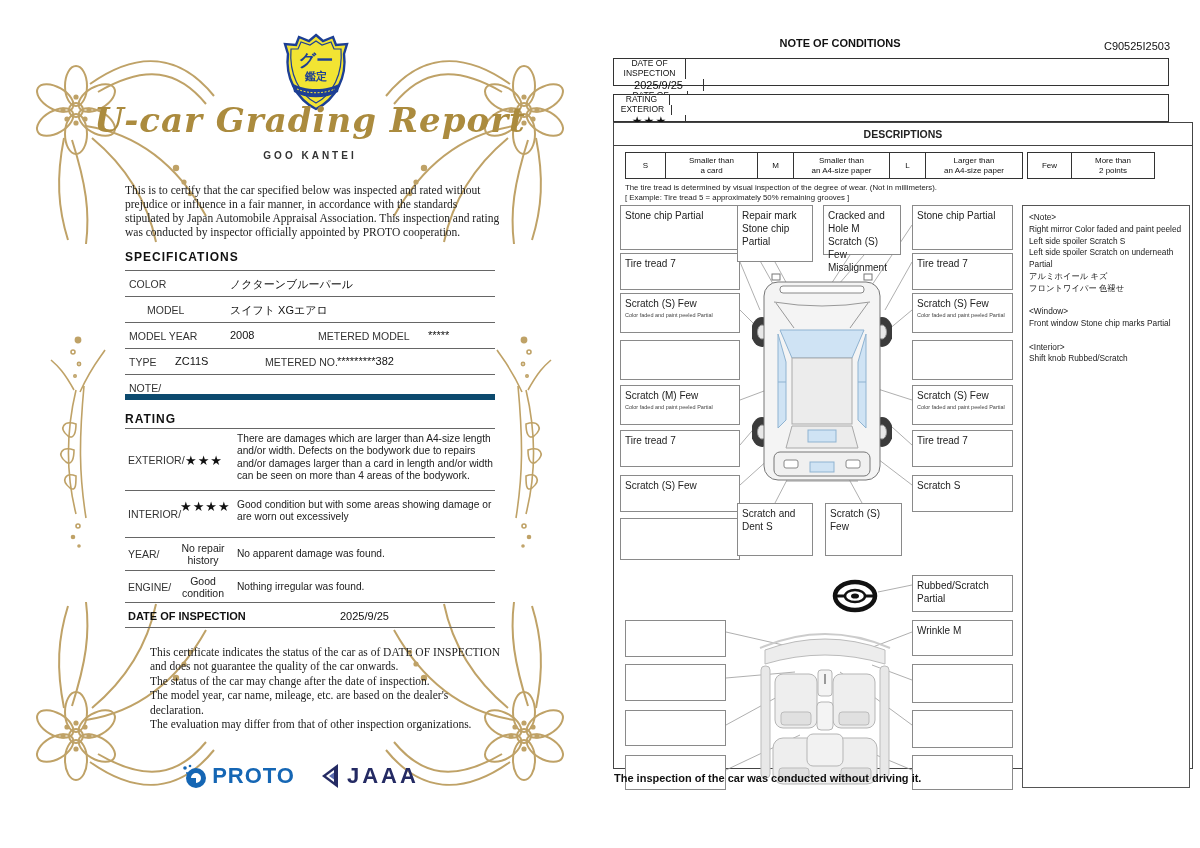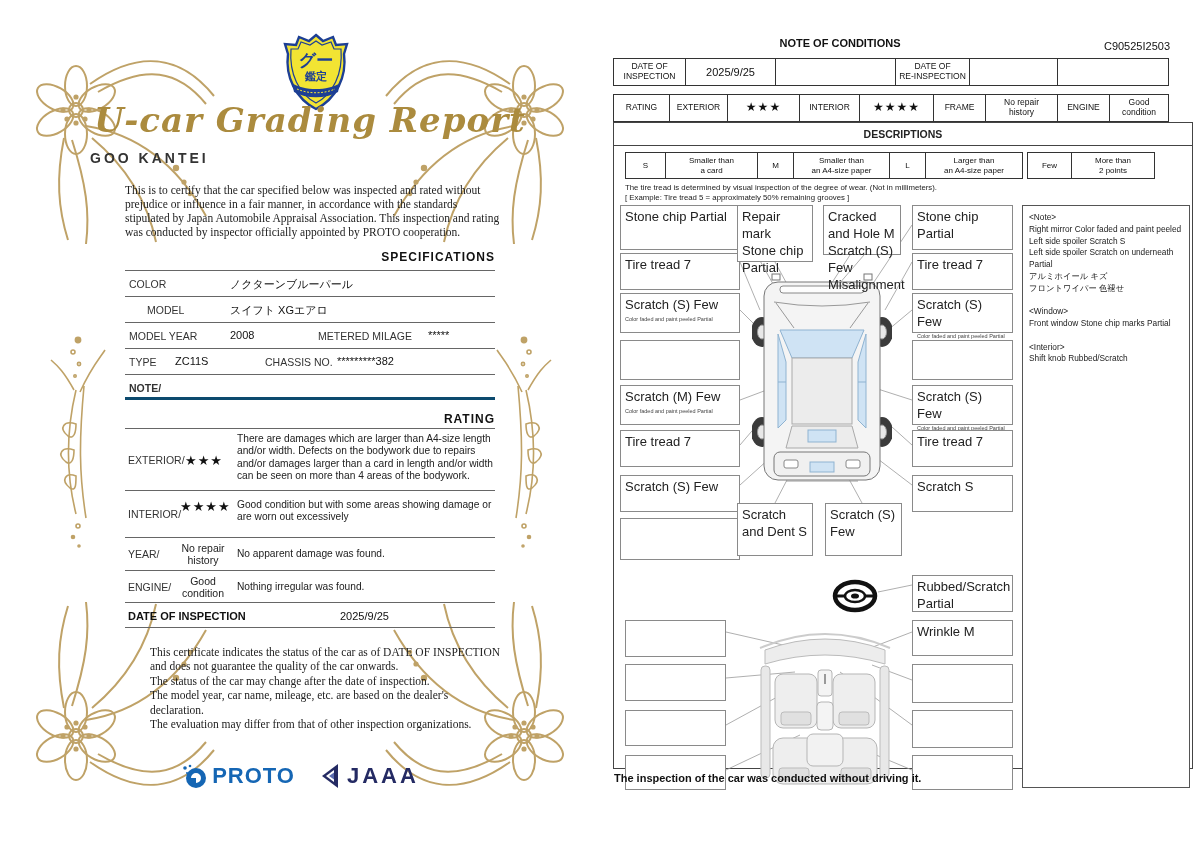--- a/index.html
+++ b/index.html
@@ -5,62 +5,62 @@
   * { margin:0; padding:0; box-sizing:border-box; }
   html,body { width:1200px; height:848px; background:#ffffff; font-family:"Liberation Sans", sans-serif; color:#222; }
   .stage { position:relative; width:1200px; height:848px; background:#fff; overflow:hidden; }
 
   
   .page-left { position:absolute; left:0; top:0; width:600px; height:848px; }
   .orn { position:absolute; color:#bfa267; }
   .cert-title { position:absolute; left:90px; top:100px; width:440px; text-align:center;
     font-family:"DejaVu Serif", serif; font-style:italic; font-weight:bold;
     font-size:34px; color:#ab8b3e; letter-spacing:1px; }
-  .cert-sub { position:absolute; left:90px; top:150px; width:440px; text-align:left;
-    font-size:14px; letter-spacing:3px; color:#333; font-weight:bold; }
+  .cert-sub { position:absolute; left:90px; top:150px; width:440px; text-align:center;
+    font-size:10px; letter-spacing:3px; color:#333; font-weight:bold; }
   .intro { position:absolute; left:125px; top:183px; width:378px;
     font-family:"Liberation Serif", serif; font-size:11.5px; line-height:1.22; color:#222; }
-  .sec-head { position:absolute; width:370px; left:125px; text-align:right;
+  .sec-head { position:absolute; width:370px; left:125px; text-align:left;
     font-size:12px; font-weight:bold; letter-spacing:1px; color:#111; }
   .spec-table { position:absolute; left:125px; top:270px; width:370px; font-size:11px; }
   .spec-row { position:relative; border-top:1px solid #666; height:26px; }
-  .spec-row:last-child { border-bottom:3px solid #0c4a6e;font-weight:bold; }
+  .spec-row:last-child { border-bottom:6px solid #0c4a6e; }
   .spec-lbl { position:absolute; top:7px; font-size:10.5px; color:#333; }
   .spec-val { position:absolute; top:6px; font-size:11px; color:#111; }
   .rate-table { position:absolute; left:125px; top:428px; width:370px; }
   .rate-row { position:relative; border-top:1px solid #666; }
   .rate-row.last { border-bottom:1px solid #666; }
   .rate-lbl { position:absolute; left:3px; font-size:10.5px; color:#333; }
   .rate-stars { position:absolute; font-size:13px; color:#111; letter-spacing:1px; }
   .rate-val2 { position:absolute; width:60px; text-align:center; font-size:10.5px; line-height:1.15; white-space:pre-line; }
   .rate-desc { position:absolute; left:112px; width:256px; font-size:10.2px; line-height:1.22; color:#222; }
   .disclaimer { position:absolute; left:150px; top:645px; width:352px;
     font-family:"Liberation Serif", serif; font-size:11.5px; line-height:1.25; white-space:pre-line; }
   .logo-row { position:absolute; left:0; top:763px; width:600px; display:flex; justify-content:center; align-items:center; gap:26px;text-align:right; }
   .proto-text { font-size:22px; font-weight:bold; color:#1566b4; letter-spacing:1px; }
   .jaaa-text { font-size:22px; font-weight:bold; color:#242a63; letter-spacing:3px; }
 
   
   .page-right { position:absolute; left:600px; top:0; width:600px; height:848px; font-size:9px; }
   .rp-title { position:absolute; left:140px; top:37px; width:200px; text-align:center; font-size:11px; font-weight:bold; color:#111; }
   .rp-serial { position:absolute; left:440px; top:40px; width:130px; text-align:right; font-size:11px; color:#111; }
-  .hdr-table { position:absolute; display:flex; border:1px solid #333; background:#fff; }
+  .hdr-table { position:absolute; display:flex; border:1px solid #333; background:#fff;flex-direction:column; }
   .hdr-cell { border-right:1px solid #333; display:flex; align-items:center; justify-content:center;
     text-align:center; font-size:8.5px; line-height:1.15; white-space:pre-line; color:#111; }
   .hdr-cell:last-child { border-right:none; }
   .hdr-cell.big { font-size:11px; }
   .hdr-cell.stars { font-size:12px; letter-spacing:1px; }
   .outer-box { position:absolute; left:13px; top:122px; width:580px; height:647px; border:1px solid #444; background:#fff; }
   .desc-head { position:absolute; left:13px; top:122px; width:580px; height:24px; border-bottom:1px solid #444;
     display:flex; align-items:center; justify-content:center; font-size:10.5px; font-weight:bold; }
   .legend { position:absolute; display:flex; border:1px solid #333; }
   .legend .hdr-cell { font-size:8px; }
   .tire-note { position:absolute; left:25px; font-size:7.8px; color:#222; }
   .abox { position:absolute; border:1px solid #8a8a8a; background:#fff; padding:3px 4px; }
-  .abox-label { display:block; font-size:13px; line-height:1.3; color:#222; white-space:pre-line; }
+  .abox-label { display:block; font-size:10px; line-height:1.3; color:#222; white-space:pre-line; }
   .abox-sub { display:block; font-size:5.5px; color:#444; margin-top:2px; }
   .notes-panel { position:absolute; left:422px; top:205px; width:168px; height:583px; border:1px solid #555;
     background:#fff; padding:6px 6px; font-size:8.3px; line-height:1.42; white-space:pre-line; color:#222; }
   .rp-footer { position:absolute; left:14px; top:772px; font-size:11px; color:#111;font-weight:bold; }
   .leader-svg { position:absolute; left:0; top:0; width:600px; height:848px; pointer-events:none; }
   .leader-svg line { stroke:#9a9a9a; stroke-width:0.8; }
 </style>
 </head>
 <body>
 
@@ -154,27 +154,27 @@
         <span class="spec-lbl" style="left:4px">COLOR</span>
         <span class="spec-val" style="left:105px">ノクターンブルーパール</span>
       </div>
       <div class="spec-row">
         <span class="spec-lbl" style="left:22px">MODEL</span>
         <span class="spec-val" style="left:105px">スイフト XGエアロ</span>
       </div>
       <div class="spec-row">
         <span class="spec-lbl" style="left:4px">MODEL YEAR</span>
         <span class="spec-val" style="left:105px">2008</span>
-        <span class="spec-lbl" style="left:193px">METERED MILAGE</span>
+        <span class="spec-lbl" style="left:193px">METERED MODEL</span>
         <span class="spec-val" style="left:303px">*****</span>
       </div>
       <div class="spec-row">
         <span class="spec-lbl" style="left:4px">TYPE</span>
         <span class="spec-val" style="left:50px">ZC11S</span>
-        <span class="spec-lbl" style="left:140px">CHASSIS NO.</span>
+        <span class="spec-lbl" style="left:140px">METERED NO.</span>
         <span class="spec-val" style="left:212px">*********382</span>
       </div>
       <div class="spec-row">
         <span class="spec-lbl" style="left:4px">NOTE/</span>
       </div>
     </div>
 
     <div class="sec-head" style="top:412px">RATING</div>
 
     <div class="rate-table">

